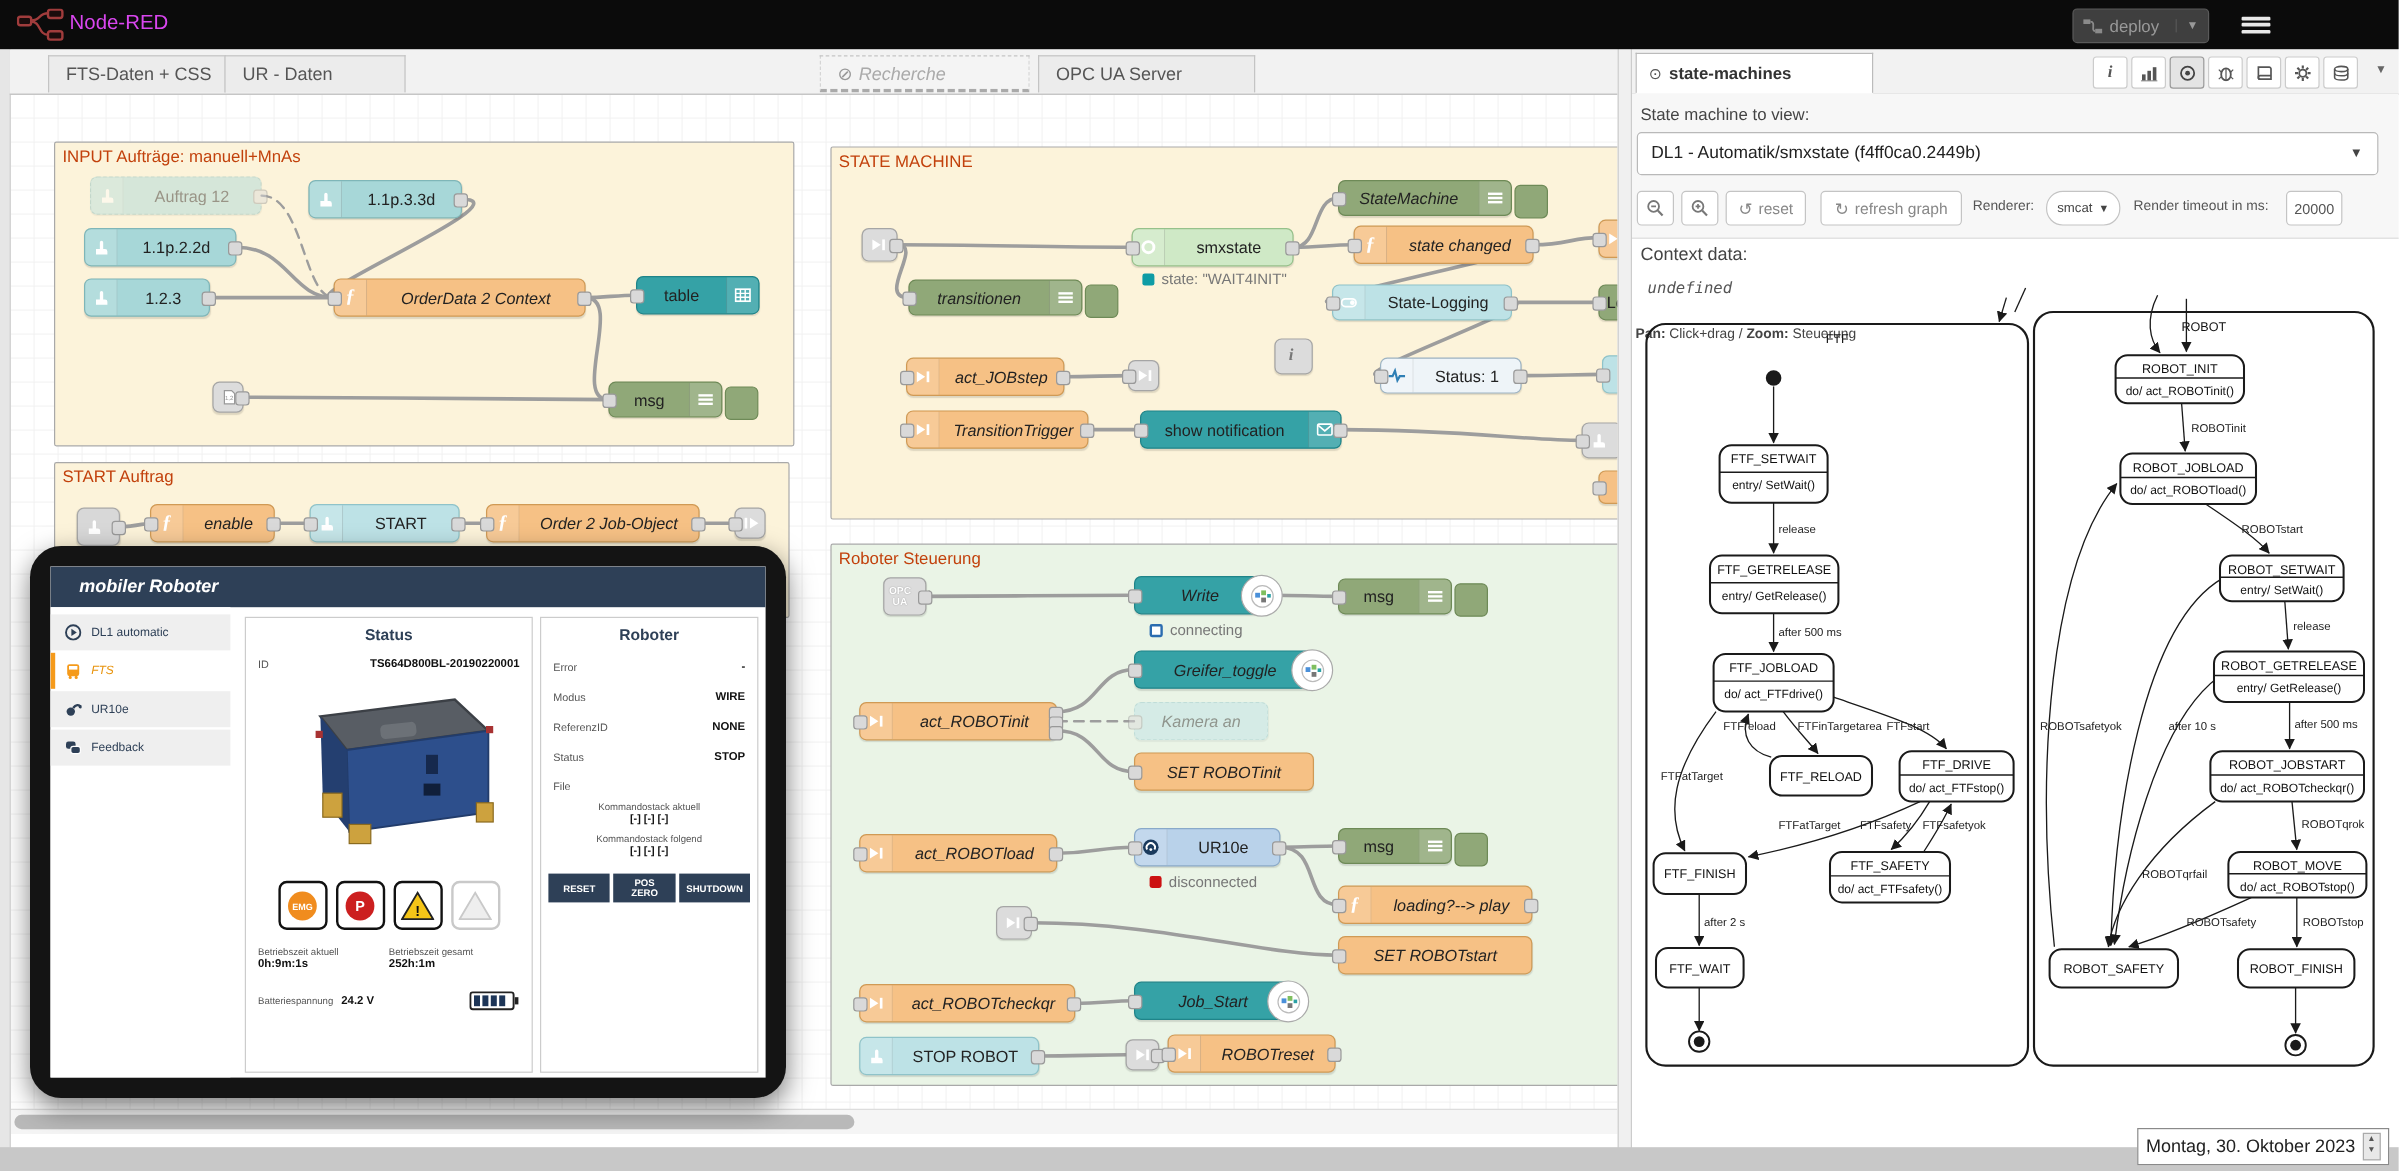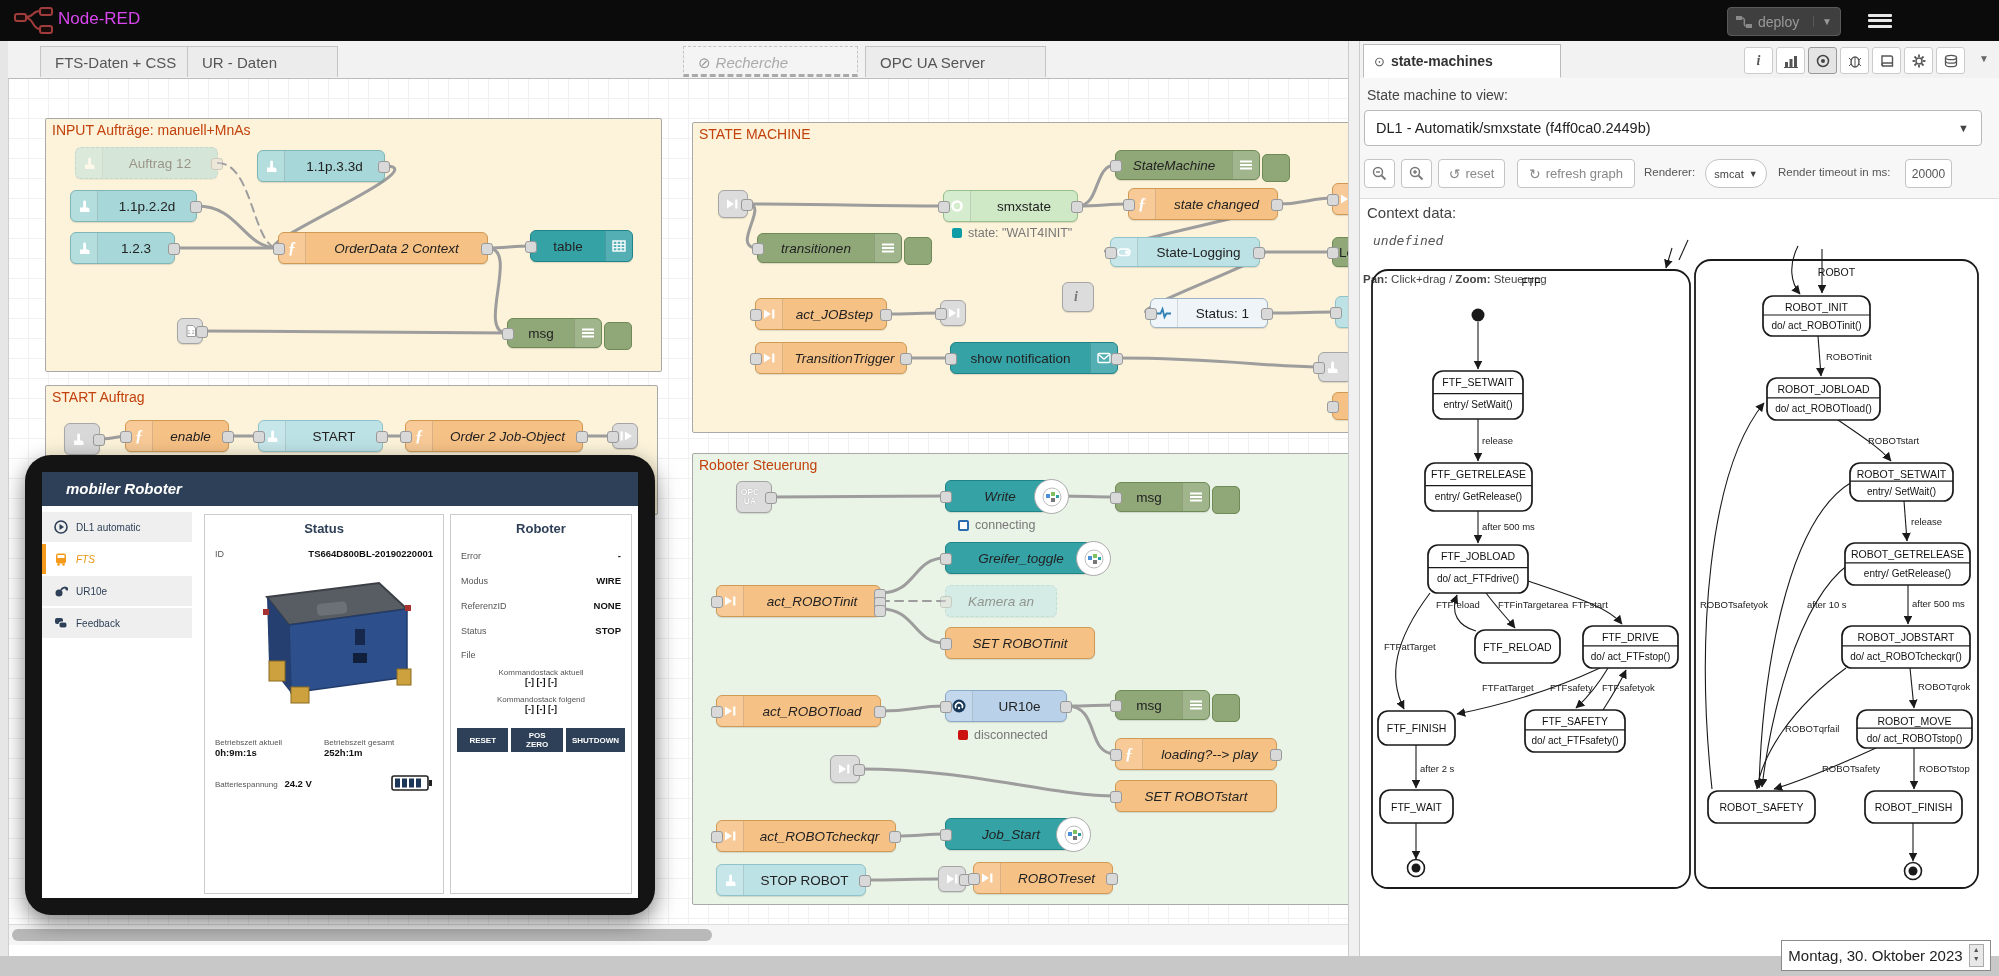--- a/index.html
+++ b/index.html
@@ -251,20 +251,45 @@
               <polygon points="38,28 60,56 62,124 40,96" fill="#243f70"></polygon>
               <rect x="88" y="34" width="30" height="12" rx="4" fill="#6c7177" transform="rotate(-6 100 40)"></rect>
               <rect x="126" y="60" width="10" height="16" fill="#16294d"></rect>
               <rect x="124" y="84" width="14" height="10" fill="#101f3a"></rect>
               <rect x="40" y="92" width="16" height="20" fill="#cda23e" stroke="#8a6a1e"></rect>
               <rect x="62" y="118" width="18" height="16" fill="#cda23e" stroke="#8a6a1e"></rect>
               <rect x="168" y="100" width="14" height="16" fill="#cda23e" stroke="#8a6a1e"></rect>
               <rect x="34" y="40" width="6" height="6" fill="#a83232"></rect>
               <rect x="176" y="36" width="6" height="6" fill="#a83232"></rect>
             </svg>
+            <div class="tbtnrow">
+              <div class="sqbtn">
+                <svg width="26" height="26" viewBox="0 0 26 26">
+                    <circle cx="13" cy="13" r="12" fill="#f08c1e"></circle>
+                    <text x="13" y="16.5" text-anchor="middle" font-size="7.5" font-weight="bold" fill="#fff" font-family="Liberation Sans,sans-serif">EMG</text>
+                  </svg>
+              </div>
+              <div class="sqbtn">
+                <svg width="26" height="26" viewBox="0 0 26 26">
+                    <circle cx="13" cy="13" r="12" fill="#cc1f1f"></circle>
+                    <text x="13" y="17.5" text-anchor="middle" font-size="12" font-weight="bold" fill="#fff" font-family="Liberation Sans,sans-serif">P</text>
+                  </svg>
+              </div>
+              <div class="sqbtn">
+                <svg width="28" height="26" viewBox="0 0 28 26">
+                    <polygon points="14,2 27,24 1,24" fill="#f5c518" stroke="#222" stroke-width="1.5"></polygon>
+                    <text x="14" y="21" text-anchor="middle" font-size="12" font-weight="bold" fill="#111" font-family="Liberation Sans,sans-serif">!</text>
+                  </svg>
+              </div>
+              <div class="sqbtn dim2">
+                <svg width="28" height="26" viewBox="0 0 28 26">
+                    <polygon points="14,2 27,24 1,24" fill="#eee" stroke="#c9c9c9" stroke-width="1.5"></polygon>
+                  </svg>
+              </div>
+            </div>
             <div class="trow" style="margin-top:14px;">
               <span style="font-size:8px;"><span>Betriebszeit aktuell</span> <b>0h:9m:1s</b></span>
               <span style="font-size:8px;"><span>Betriebszeit gesamt</span> <b>252h:1m</b></span>
             </div>
             <div class="trow" style="margin-top:16px;">
               <span style="font-size:8px;"><span>Batteriespannung</span>&nbsp;&nbsp;&nbsp;<b>24.2 V</b></span>
               <svg width="42" height="18" viewBox="0 0 42 18">
                 <rect x="1" y="2" width="36" height="14" rx="2" fill="#fff" stroke="#222" stroke-width="1.6"></rect>
                 <rect x="38" y="6" width="3" height="6" fill="#222"></rect>
                 <rect x="4" y="4.5" width="5" height="9" fill="#1d3557"></rect>

